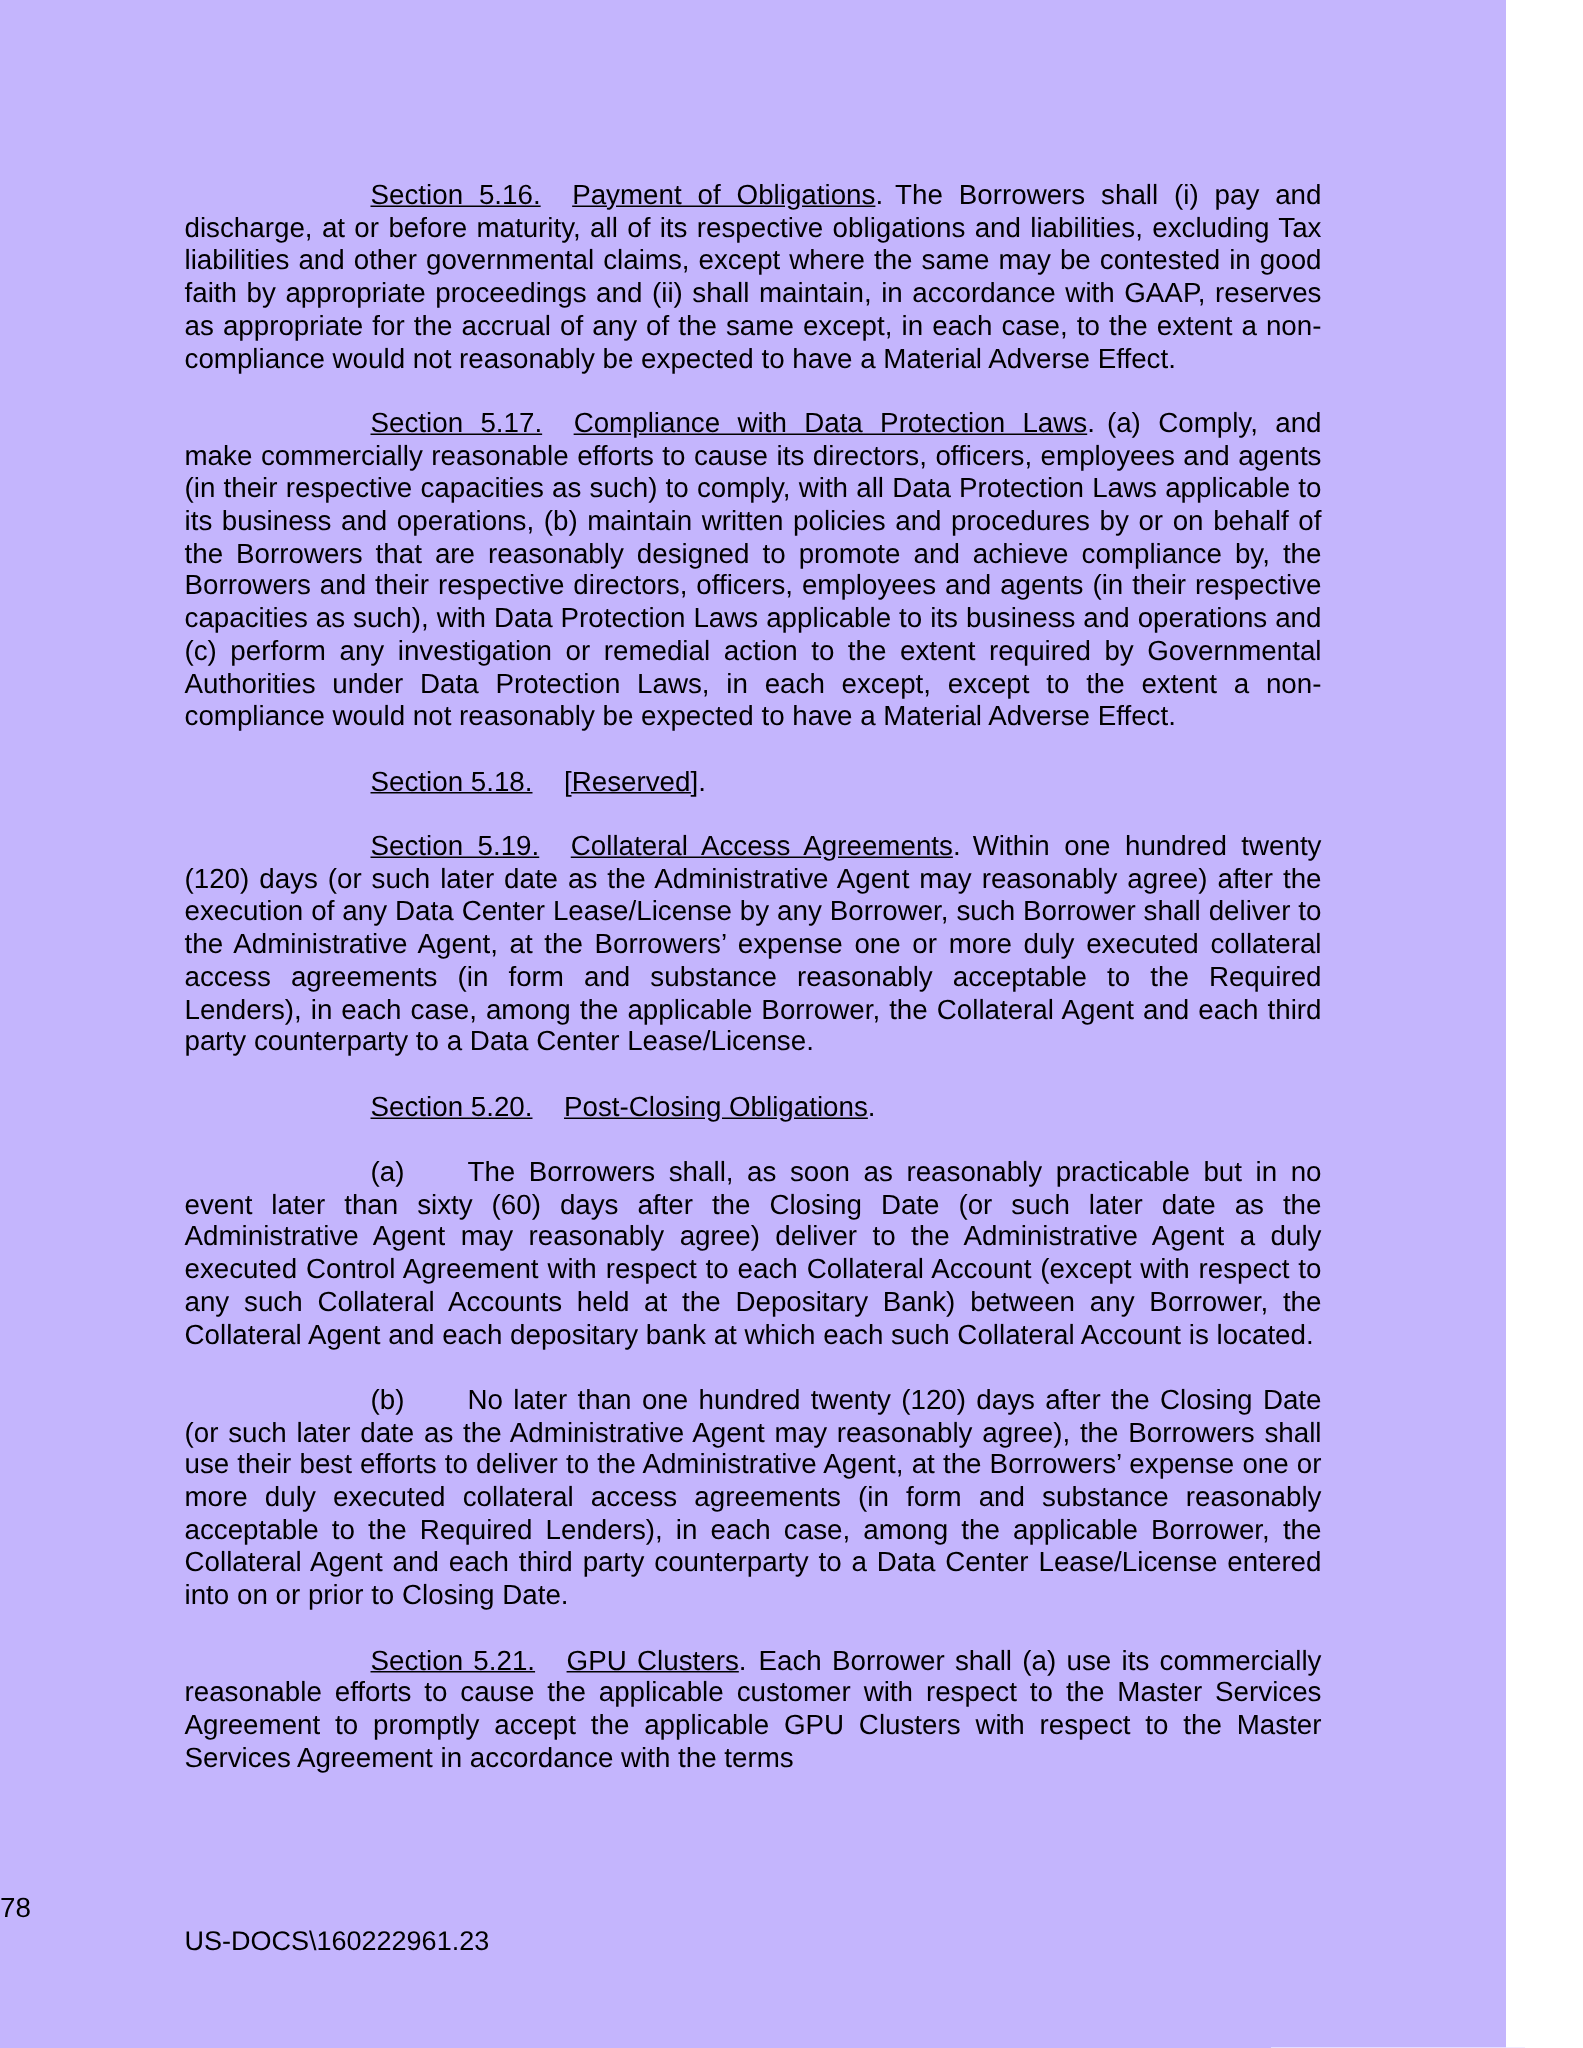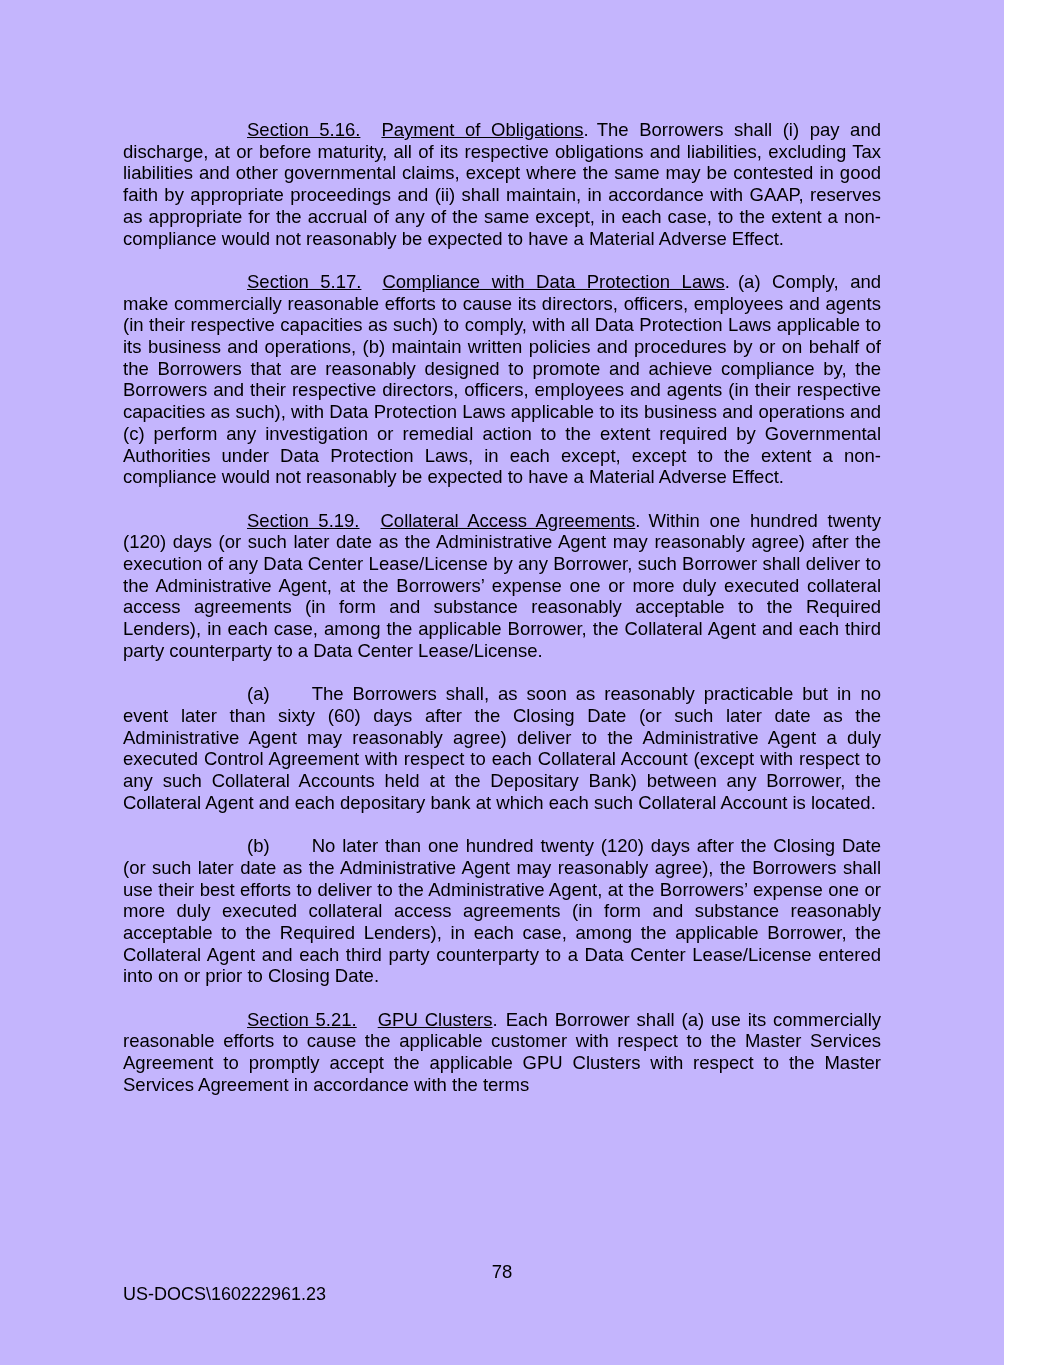--- a/index.html
+++ b/index.html
@@ -42,21 +42,21 @@
   }
   .gap {
     display: inline-block;
     width: 8px;
   }
   .footer-page {
     position: absolute;
     top: 1261px;
     left: 0;
     width: 100%;
-    text-align: center;
+    text-align: left;
     font-size: 18.5px;
     line-height: 21.7px;
   }
   .footer-docid {
     position: absolute;
     top: 1285px;
     left: 123px;
     font-size: 18px;
     line-height: 18px;
   }
@@ -64,23 +64,25 @@
 </head>
 <body>
 
 <div class="page">
   <main class="content">
 
     <p class="para"><span class="u">Section 5.16.</span><span class="tab"></span><span class="u">Payment of Obligations</span><span>.</span><span class="gap"></span><span>The Borrowers shall (i) pay and discharge, at or before maturity, all of its respective obligations and liabilities, excluding Tax liabilities and other governmental claims, except where the same may be contested in good faith by appropriate proceedings and (ii) shall maintain, in accordance with GAAP, reserves as appropriate for the accrual of any of the same except, in each case, to the extent a non-compliance would not reasonably be expected to have a Material Adverse Effect.</span></p>
 
     <p class="para"><span class="u">Section 5.17.</span><span class="tab"></span><span class="u">Compliance with Data Protection Laws</span><span>.</span><span class="gap"></span><span>(a) Comply, and make commercially reasonable efforts to cause its directors, officers, employees and agents (in their respective capacities as such) to comply, with all Data Protection Laws applicable to its business and operations, (b) maintain written policies and procedures by or on behalf of the Borrowers that are reasonably designed to promote and achieve compliance by, the Borrowers and their respective directors, officers, employees and agents (in their respective capacities as such), with Data Protection Laws applicable to its business and operations and (c) perform any investigation or remedial action to the extent required by Governmental Authorities under Data Protection Laws, in each except, except to the extent a non-compliance would not reasonably be expected to have a Material Adverse Effect.</span></p>
 
+    <p class="para"><span class="u">Section 5.18.</span><span class="tab"></span><span class="u">[Reserved]</span><span>.</span></p>
 
     <p class="para"><span class="u">Section 5.19.</span><span class="tab"></span><span class="u">Collateral Access Agreements</span><span>.</span><span class="gap"></span><span>Within one hundred twenty (120) days (or such later date as the Administrative Agent may reasonably agree) after the execution of any Data Center Lease/License by any Borrower, such Borrower shall deliver to the Administrative Agent, at the Borrowers’ expense one or more duly executed collateral access agreements (in form and substance reasonably acceptable to the Required Lenders), in each case, among the applicable Borrower, the Collateral Agent and each third party counterparty to a Data Center Lease/License.</span></p>
 
+    <p class="para"><span class="u">Section 5.20.</span><span class="tab"></span><span class="u">Post-Closing Obligations</span><span>.</span></p>
 
     <p class="para"><span>(a)</span><span class="tab-wide"></span><span>The Borrowers shall, as soon as reasonably practicable but in no event later than sixty (60) days after the Closing Date (or such later date as the Administrative Agent may reasonably agree) deliver to the Administrative Agent a duly executed Control Agreement with respect to each Collateral Account (except with respect to any such Collateral Accounts held at the Depositary Bank) between any Borrower, the Collateral Agent and each depositary bank at which each such Collateral Account is located.</span></p>
 
     <p class="para"><span>(b)</span><span class="tab-wide"></span><span>No later than one hundred twenty (120) days after the Closing Date (or such later date as the Administrative Agent may reasonably agree), the Borrowers shall use their best efforts to deliver to the Administrative Agent, at the Borrowers’ expense one or more duly executed collateral access agreements (in form and substance reasonably acceptable to the Required Lenders), in each case, among the applicable Borrower, the Collateral Agent and each third party counterparty to a Data Center Lease/License entered into on or prior to Closing Date.</span></p>
 
     <p class="para"><span class="u">Section 5.21.</span><span class="tab"></span><span class="u">GPU Clusters</span><span>.</span><span class="gap"></span><span>Each Borrower shall (a) use its commercially reasonable efforts to cause the applicable customer with respect to the Master Services Agreement to promptly accept the applicable GPU Clusters with respect to the Master Services Agreement in accordance with the terms</span></p>
 
   </main>
 
   <div class="footer-page">78</div>

